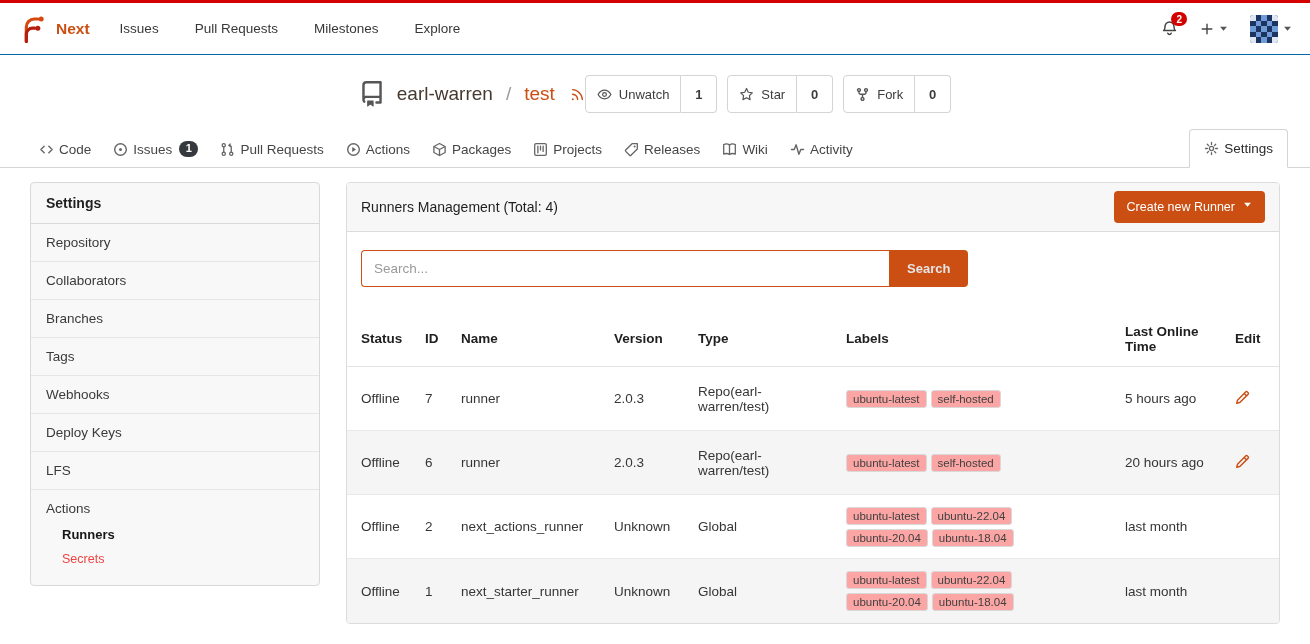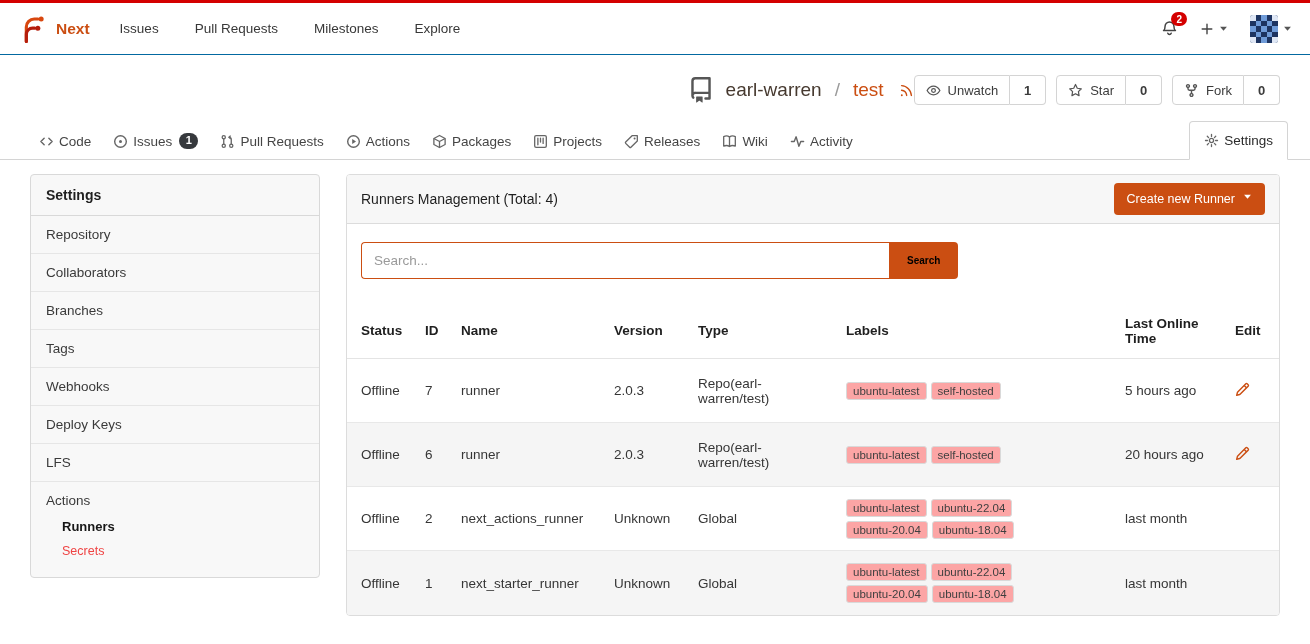--- a/index.html
+++ b/index.html
@@ -19,30 +19,30 @@
   .nav-link{color:#383838;font-size:13.5px}
   .nav-right{margin-left:auto;display:flex;align-items:center;gap:22px}
   .bell-wrap{position:relative;color:#444;display:inline-flex}
   .notif-badge{position:absolute;top:-8px;right:-9px;background:var(--bar-red);color:#fff;
                border-radius:9px;font-size:10px;font-weight:700;padding:1.5px 5px;line-height:1.1}
   .menu-trigger{display:flex;align-items:center;gap:5px;color:#444}
   .caret{color:#555}
   .avatar{width:28px;height:28px;border-radius:3px;overflow:hidden;display:block}
 
   
-  .repo-header{display:flex;align-items:center;justify-content:flex-end;padding:20px 30px 12px}
+  .repo-header{display:flex;align-items:center;justify-content:center;padding:20px 30px 12px}
   .repo-title{display:flex;align-items:center;gap:12px;font-size:19px}
   .repo-icon{color:#565656}
   .repo-owner{color:#46392f}
   .repo-sep{color:#9a9a9a;margin:0 1px}
   .repo-name{color:var(--accent)}
   .rss-link{color:var(--accent);margin-left:3px;display:inline-flex}
   .repo-actions{display:flex;gap:10px}
   .btn-group{display:flex}
-  .btn{display:flex;align-items:center;gap:7px;background:#fff;border:1px solid #d4d4d4;height:30px;
+  .btn{display:flex;align-items:center;gap:7px;background:#fff;border:1px solid #d4d4d4;height:38px;
        padding:0 11px;font-size:13px;color:#3c3c3c;cursor:pointer;font-family:inherit}
   .btn-main{border-radius:4px 0 0 4px}
   .btn-count{border-left:none;border-radius:0 4px 4px 0;min-width:36px;justify-content:center;font-weight:600}
   .btn .icn{color:#555}
 
   
   .tabs-wrap{display:flex;align-items:flex-end;padding:4px 22px 0 28px;border-bottom:1px solid #d4d4d4}
   .tab{display:flex;align-items:flex-end;gap:5px;padding:10px 11px;font-size:13.5px;color:#454545}
   .tab .icn{color:#666}
   .tab-badge{background:#36393d;color:#fff;font-size:11px;font-weight:600;border-radius:9px;
@@ -70,22 +70,22 @@
   .create-btn{background:var(--accent);color:#fff;border:none;border-radius:4px;font-size:12.5px;
               font-weight:500;padding:9px 13px;display:flex;align-items:flex-start;gap:8px;cursor:pointer;
               font-family:inherit}
   .create-btn .caret{color:#fff}
 
   .search-row{display:flex;padding:18px 14px 24px}
   .search-input{width:528px;height:37px;border:1px solid var(--accent);border-right:none;
                 border-radius:4px 0 0 4px;padding:0 12px;font-size:13.5px;font-family:inherit;
                 color:#333;outline:none;background:#fff}
   .search-input::placeholder{color:#9a9a9a}
-  .search-btn{height:37px;background:var(--accent);color:#000000;border:none;border-radius:0 4px 4px 0;
-              padding:4px 18px;font-size:10px;font-weight:600;cursor:pointer;font-family:inherit}
+  .search-btn{height:37px;background:var(--accent);color:#e5e5e5;border:none;border-radius:0 4px 4px 0;
+              padding:4px 18px;font-size:13px;font-weight:600;cursor:pointer;font-family:inherit}
 
   .thead,.trow{display:grid;grid-template-columns:64px 36px 153px 84px 148px 1fr 110px 30px;
                padding:0 14px;align-items:center}
   .thead{font-weight:700;font-size:13.5px;color:#1f1f1f;min-height:56px;border-bottom:1px solid #e4e4e4}
   .th{padding:9px 8px 9px 0}
   .trow{min-height:64px;border-bottom:1px solid #e8e8e8;font-size:13.5px}
   .tbody .trow:nth-child(even){background:#f5f5f5}
   .tbody .trow:last-child{border-bottom:none}
   .td{padding:10px 8px 10px 0}
   .td-type{max-width:112px}

